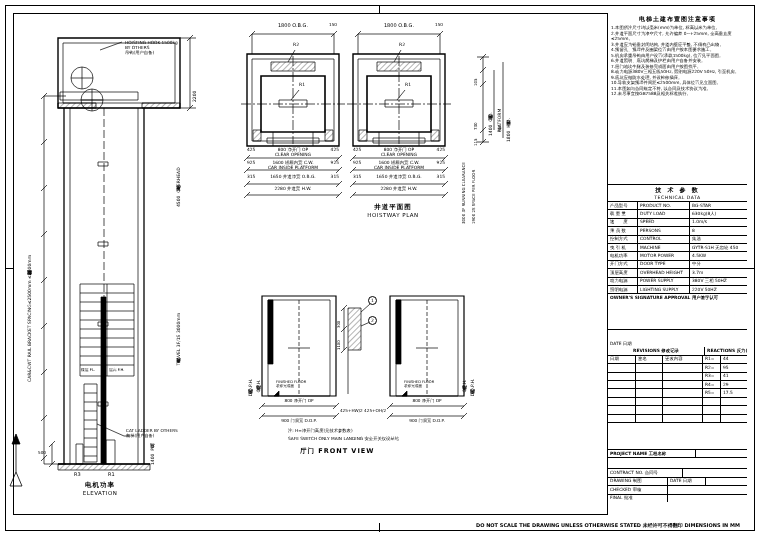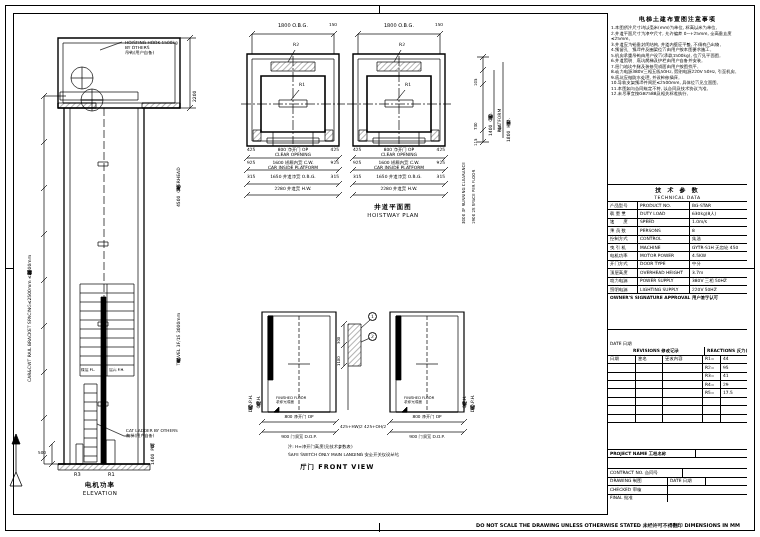--- a/index.html
+++ b/index.html
@@ -289,21 +289,21 @@
     <div class="vt" style="left:264px;top:56px;height:66px;">平台 PLATFORM</div>
     <div class="vt" style="left:273px;top:46px;height:84px;">1800 井道深 H.D.</div>
     <div class="vt" style="left:228px;top:130px;height:82px;font-size:4px;">3000 3F RUNNING CLEARANCE</div>
     <div class="vt" style="left:238px;top:130px;height:82px;font-size:4px;">1900 2S SPACE PER FLOOR</div>
     <div class="t c" style="left:105px;top:192px;width:110px;white-space:normal;">
       <span class="cap1">井道平面图</span><br>
       <span class="cap2">HOISTWAY PLAN</span>
     </div>
   </div>
 
-  <div class="abs" style="left:248px;top:300px;width:230px;height:185px;">
+  <div class="abs" style="left:248px;top:284px;width:230px;height:185px;">
     <svg class="lw" width="230" height="185" viewBox="0 0 230 185">
       <defs>
         <pattern id="h3" width="4" height="4" patternUnits="userSpaceOnUse" patternTransform="rotate(45)">
           <line x1="0" y1="0" x2="0" y2="4" stroke="#000" stroke-width="0.6"></line>
         </pattern>
       </defs>
       <g stroke="#000" fill="none" stroke-width="0.7">
 
         <rect x="14" y="12" width="74" height="100" stroke-width="1.2"></rect>
         <rect x="20" y="16" width="62" height="96"></rect>

